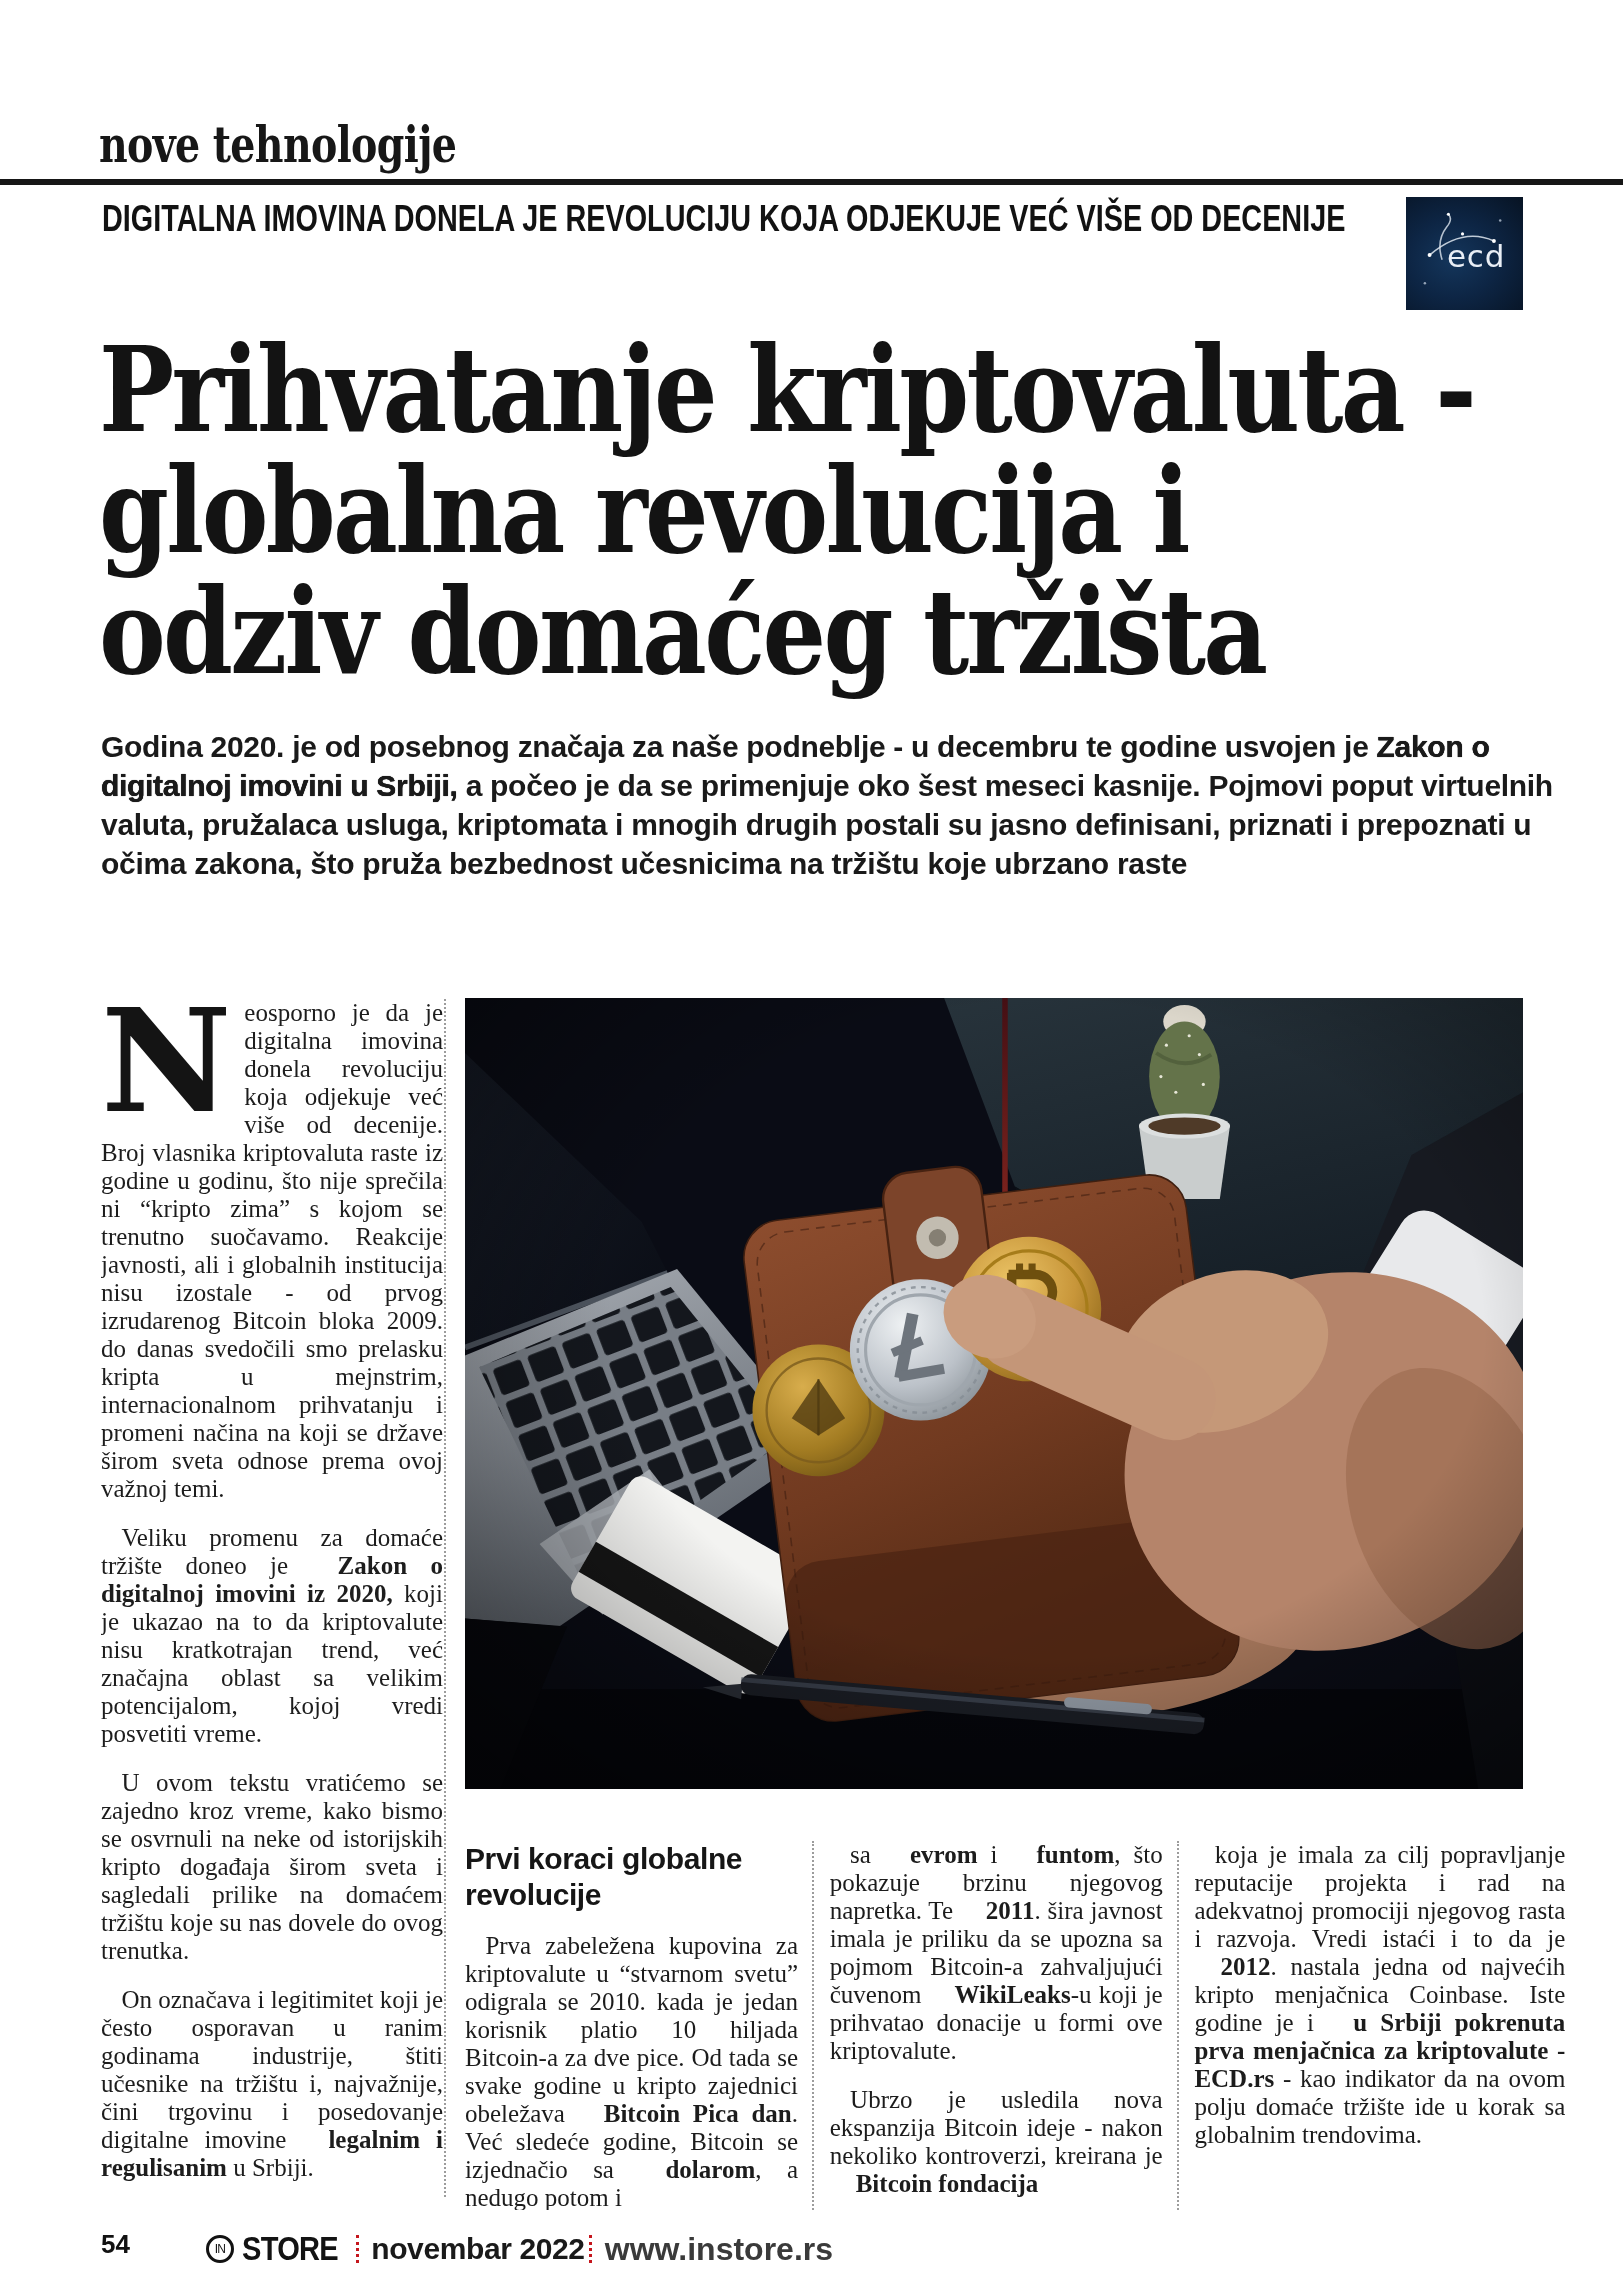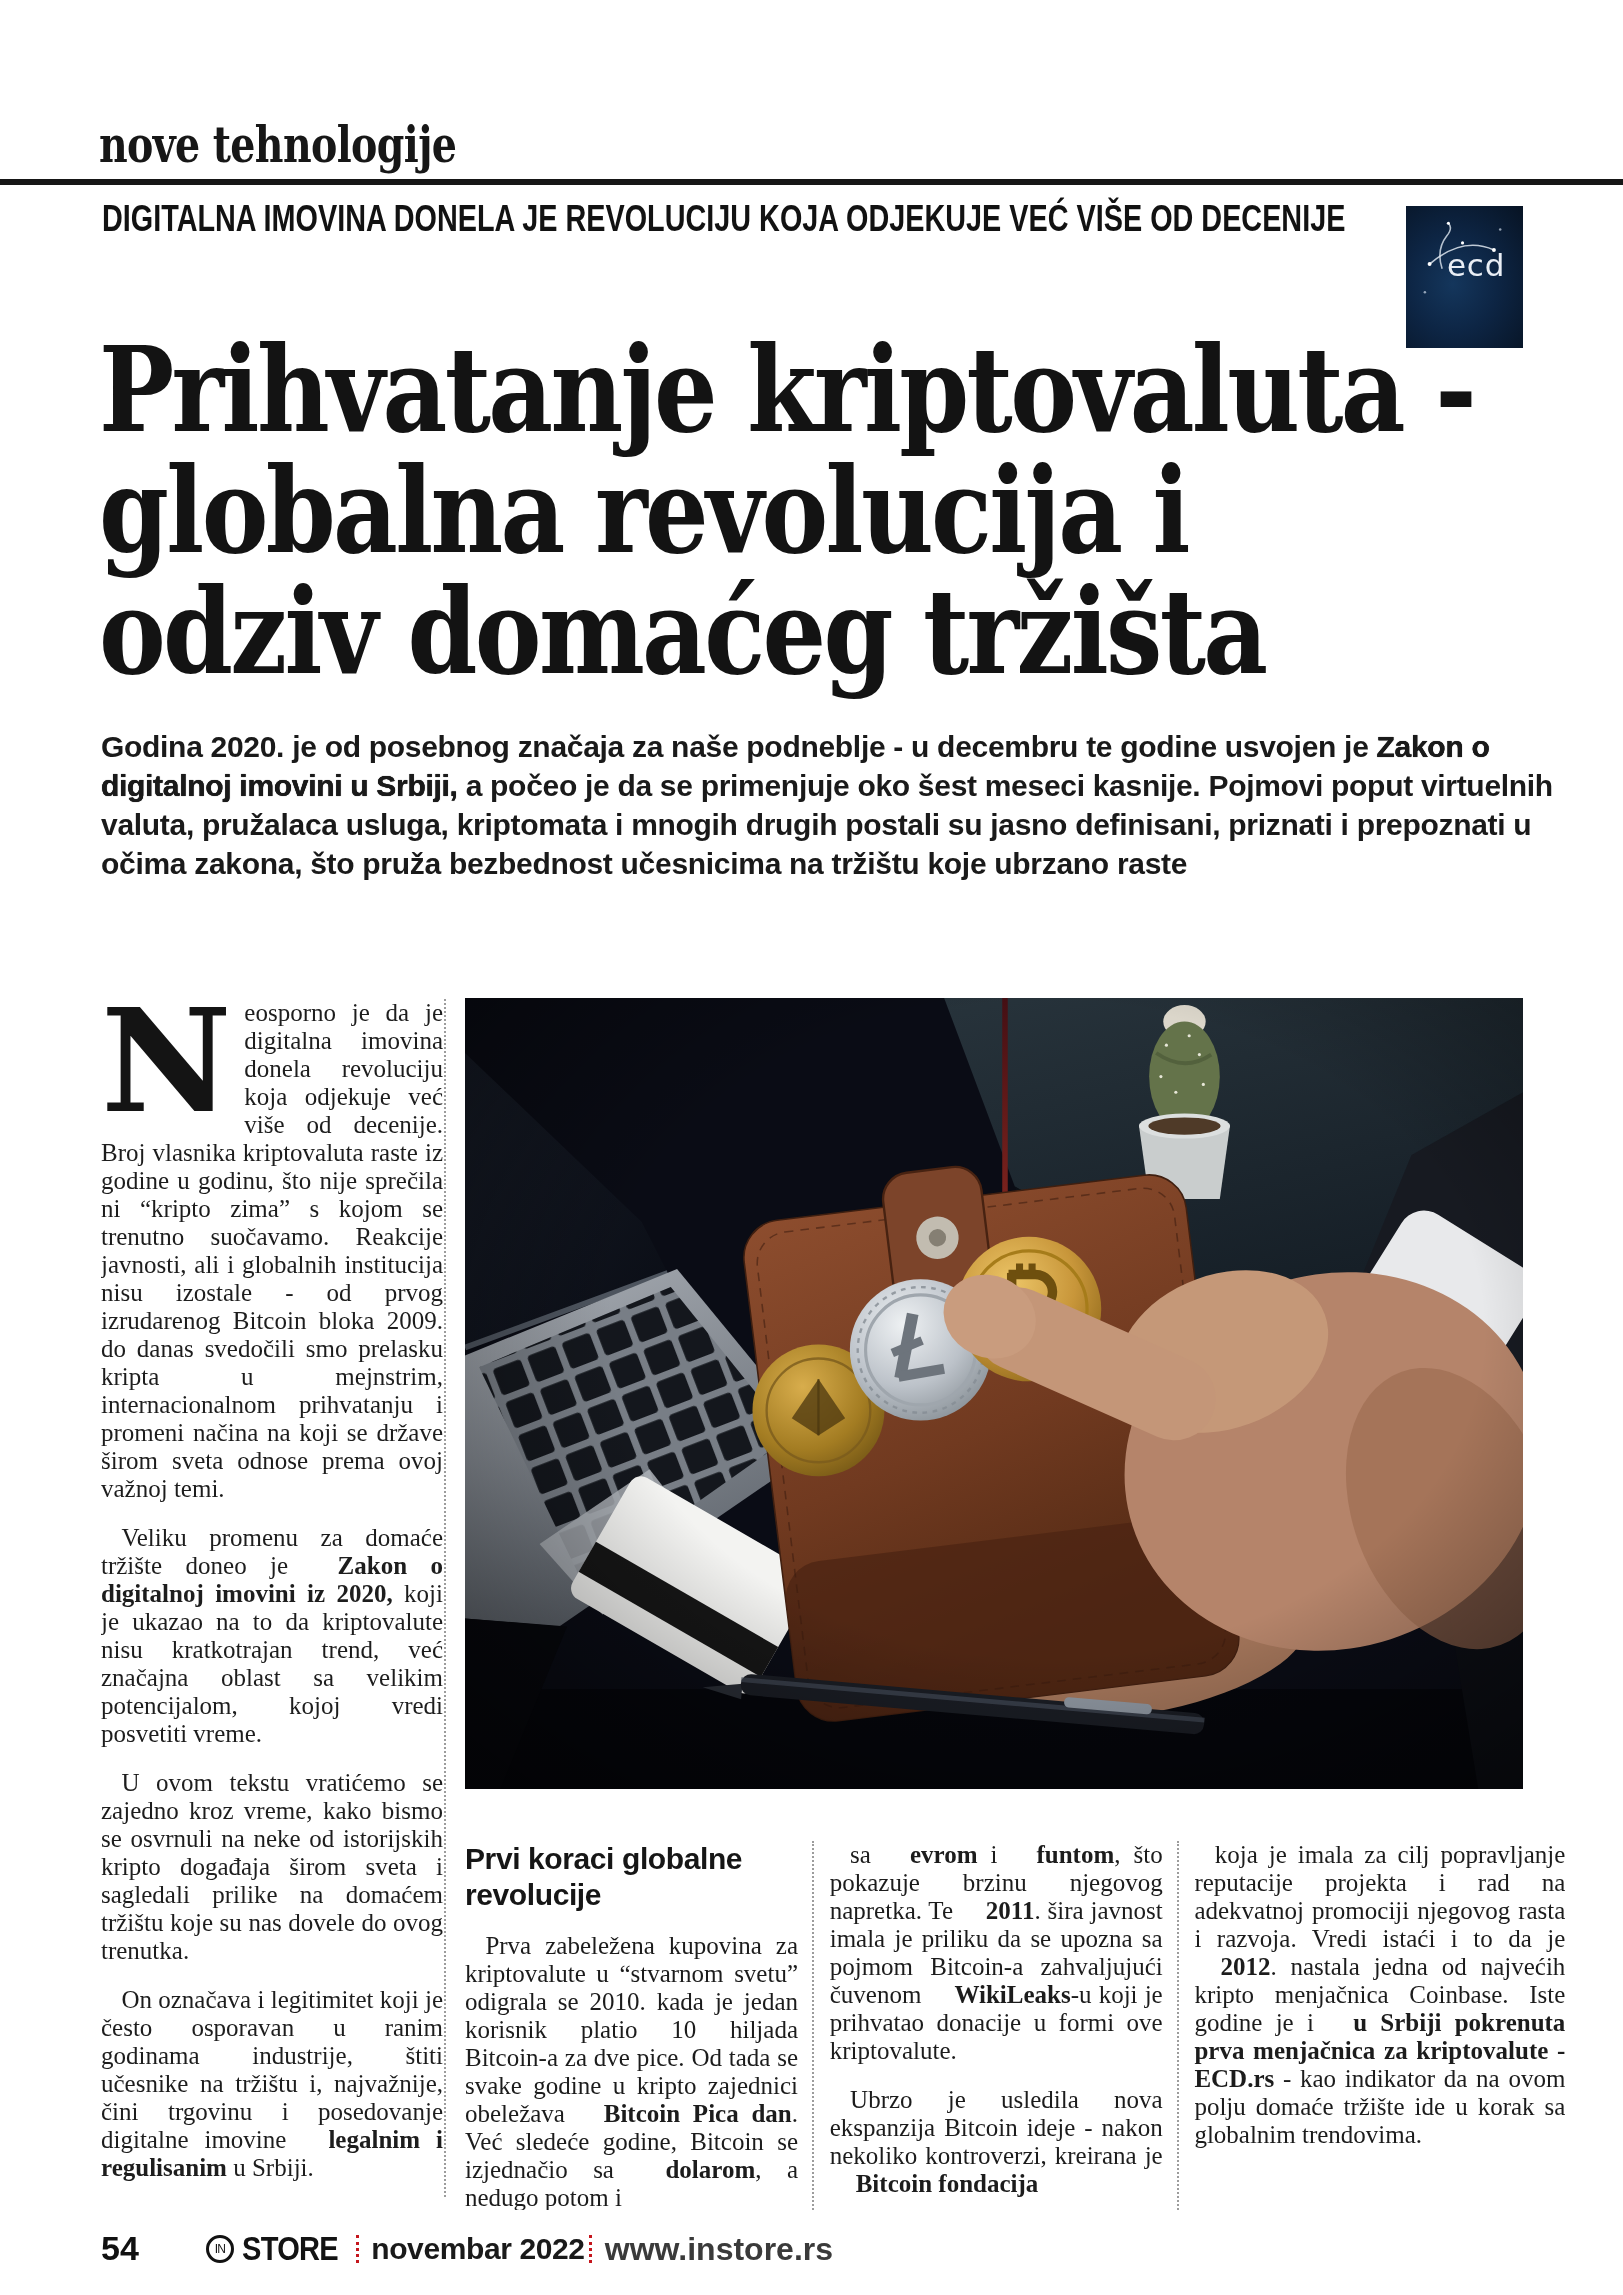--- a/index.html
+++ b/index.html
@@ -16,24 +16,23 @@
     transform:scaleX(.79); transform-origin:left center;
   }
   .top-rule{position:absolute; left:0; top:179px; width:1623px; height:6.3px; background:#161616;}
   .kicker{
     position:absolute; left:102px; top:198px;
     font-family:"Liberation Sans", sans-serif; font-weight:700; font-size:36px;
     letter-spacing:0; color:#121212; white-space:nowrap;
     transform:scaleX(.80); transform-origin:left center;
   }
   .ecd-logo{
-    position:absolute; left:1406px; top:197px; width:117px; height:142px;
+    position:absolute; left:1406px; top:197px; width:117px; height:113px;
     background:radial-gradient(ellipse at 40% 55%, #14365c 0%, #0d2544 45%, #071323 100%);
     overflow:hidden;
-    margin-top:9px;
   }
   .ecd-logo svg{position:absolute;left:0;top:0;}
   .ecd-text{
     position:absolute; left:41px; top:41px; color:#e9eef5;
     font-family:"DejaVu Sans", sans-serif; font-size:31px; letter-spacing:0.8px;
   }
   
   .headline{position:absolute; left:99px; top:330px; margin:0; color:#131313;}
   .hl-line{
     display:block; font-family:"DejaVu Serif", serif; font-weight:700;
@@ -75,21 +74,21 @@
   .bcol + .bcol{border-left:2.4px dotted var(--divider-gray,#9c9c9c); margin-left:14px; padding-left:15.7px;}
   .bcol:last-child{width:371px;}
   .col-heading{
     margin:0 0 19px 0; font-family:"Liberation Sans", sans-serif; font-weight:700;
     font-size:30px; line-height:36px; color:#161616; letter-spacing:-0.4px;
   }
   .bcol .body-serif p:first-child{text-indent:20.4px;}
   
   .footer{position:absolute; left:101px; top:2227px; width:1429px; height:44px;
     font-family:"Liberation Sans", sans-serif;}
-  .page-number{position:absolute; left:0; top:1.6px; font-size:34px; font-weight:700; color:#111;}
+  .page-number{position:absolute; left:0; top:1.6px; font-size:26px; font-weight:700; color:#111;}
   .footer-cluster{position:absolute; left:105px; top:0; display:flex; align-items:center; height:44px;}
   .brand-icon{
     width:28px; height:28px; border:3.1px solid #121212; border-radius:50%;
     display:flex; align-items:center; justify-content:center;
     font-size:12px; font-weight:400; letter-spacing:-0.8px; color:#121212; margin-right:7.9px;
     box-sizing:border-box;
   }
   .brand{font-size:33px; font-weight:700; letter-spacing:-0.8px; color:#131313;
     transform:scaleX(.88); transform-origin:left center;}
   .footer-sep{height:28px; border-left:3.1px dotted var(--accent-red,#c5161d); margin:0 12.6px 0 4.7px;}

